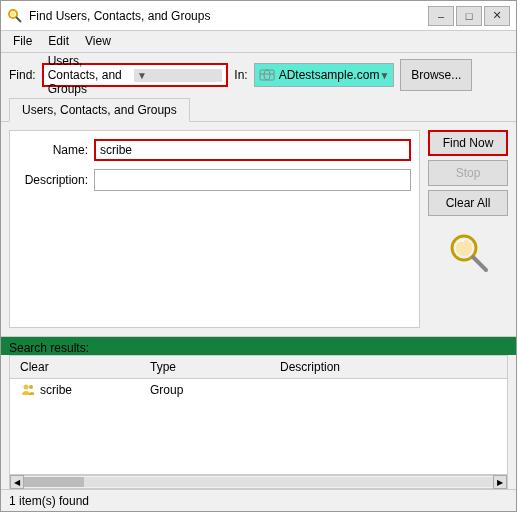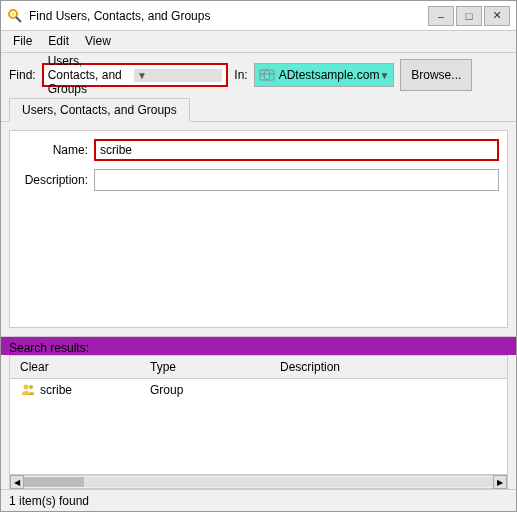--- a/index.html
+++ b/index.html
@@ -220,21 +220,21 @@
     }
 
     .search-icon-area {
       margin-top: 8px;
       display: flex;
       justify-content: center;
       align-items: center;
     }
 
     .results-section {
-      background: #a21caf;
+      background: #15803d;
       padding: 4px 8px 0 8px;
     }
     .results-label {
       font-size: 12px;
       color: #000;
       padding-bottom: 2px;
     }
 
     .results-table-container {
       background: #fff;
@@ -397,20 +397,34 @@
       <div class="field-row">
         <span class="field-label">Name:</span>
         <input class="field-input highlighted" type="text" value="scribe" style="">
       </div>
       <div class="field-row">
         <span class="field-label">Description:</span>
         <input class="field-input" type="text" value="" style="">
       </div>
     </div>
 
+    <div class="button-panel">
+      <button class="action-btn primary">Find Now</button>
+      <button class="action-btn" disabled="">Stop</button>
+      <button class="action-btn">Clear All</button>
+      <div class="search-icon-area">
+        <svg class="search-magnifier" viewBox="0 0 48 48">
+          <circle cx="20" cy="20" r="12" fill="none" stroke="#c0a000" stroke-width="3"></circle>
+          <circle cx="20" cy="20" r="8" fill="#ffe090" opacity="0.7"></circle>
+          <line x1="29" y1="29" x2="42" y2="42" stroke="#888" stroke-width="4" stroke-linecap="round"></line>
+
+          <path d="M14 14 Q16 12 20 13" fill="none" stroke="#fff" stroke-width="2" opacity="0.8"></path>
+        </svg>
+      </div>
+    </div>
   </div>
 
   <div class="results-section">
     <span class="results-label">Search results:</span>
   </div>
 
   <div class="results-table-container">
     <div class="results-header">
       <div class="col-header col-name">Clear</div>
       <div class="col-header col-type">Type</div>

